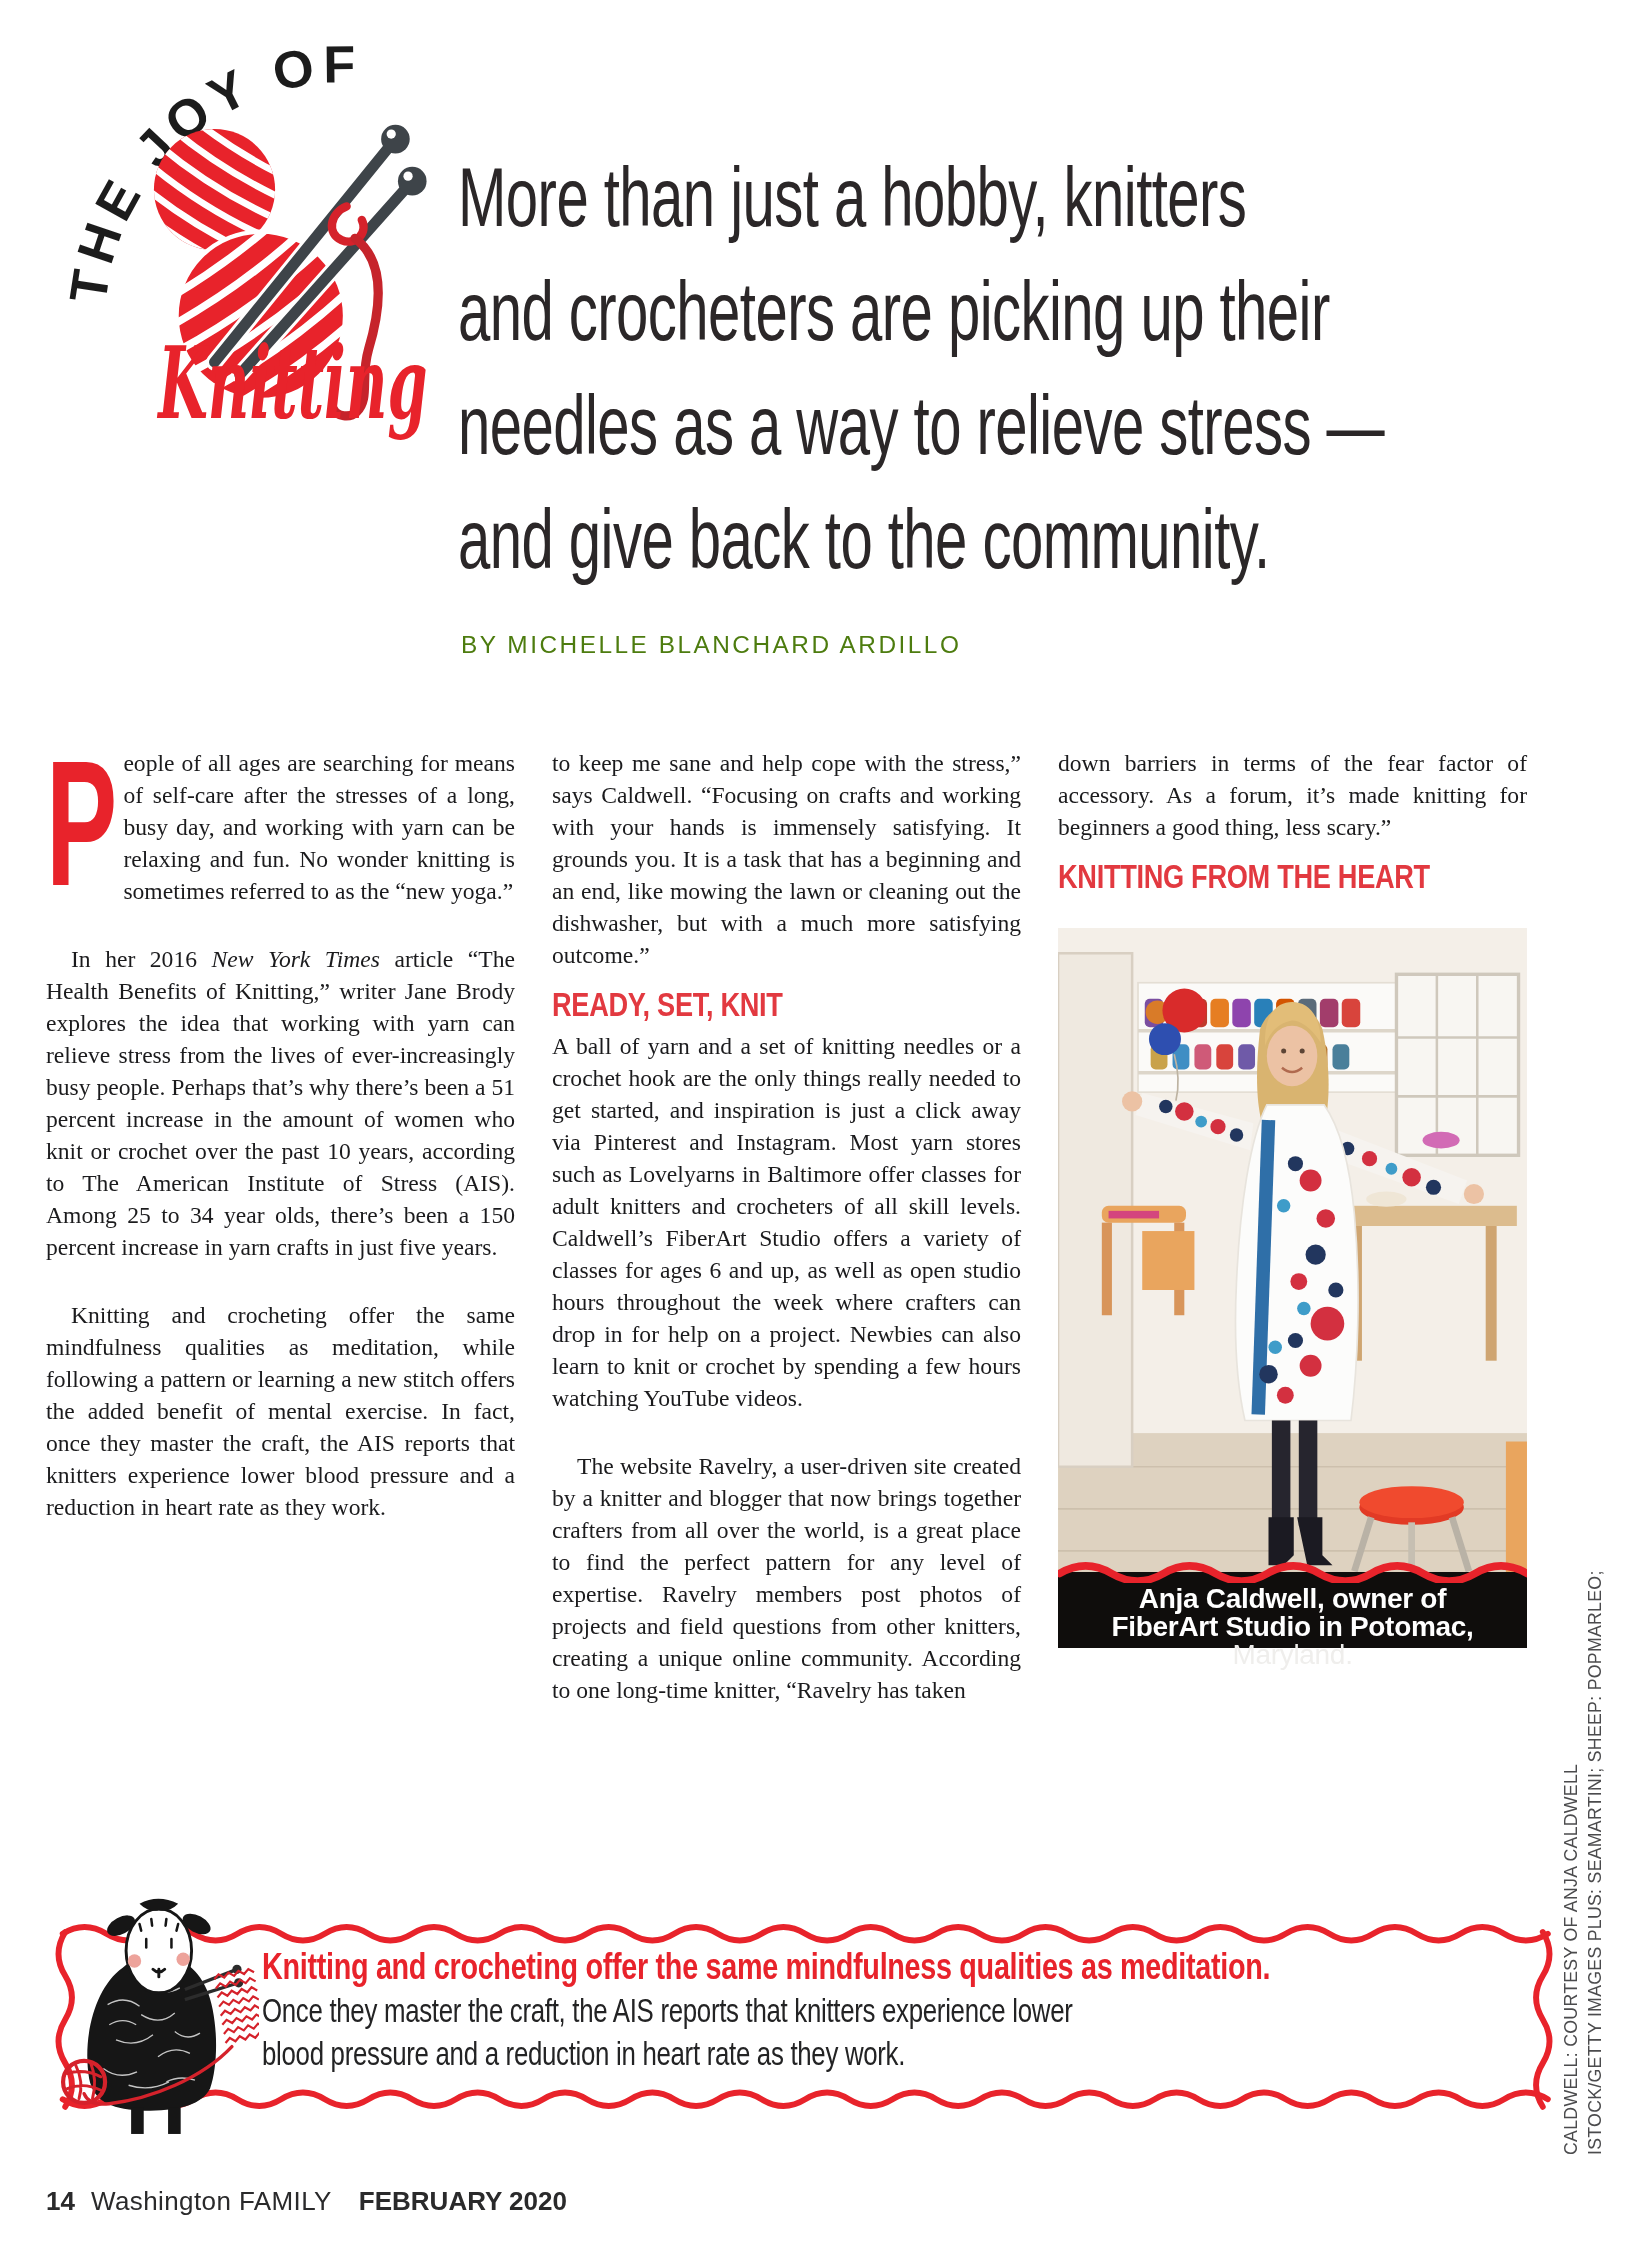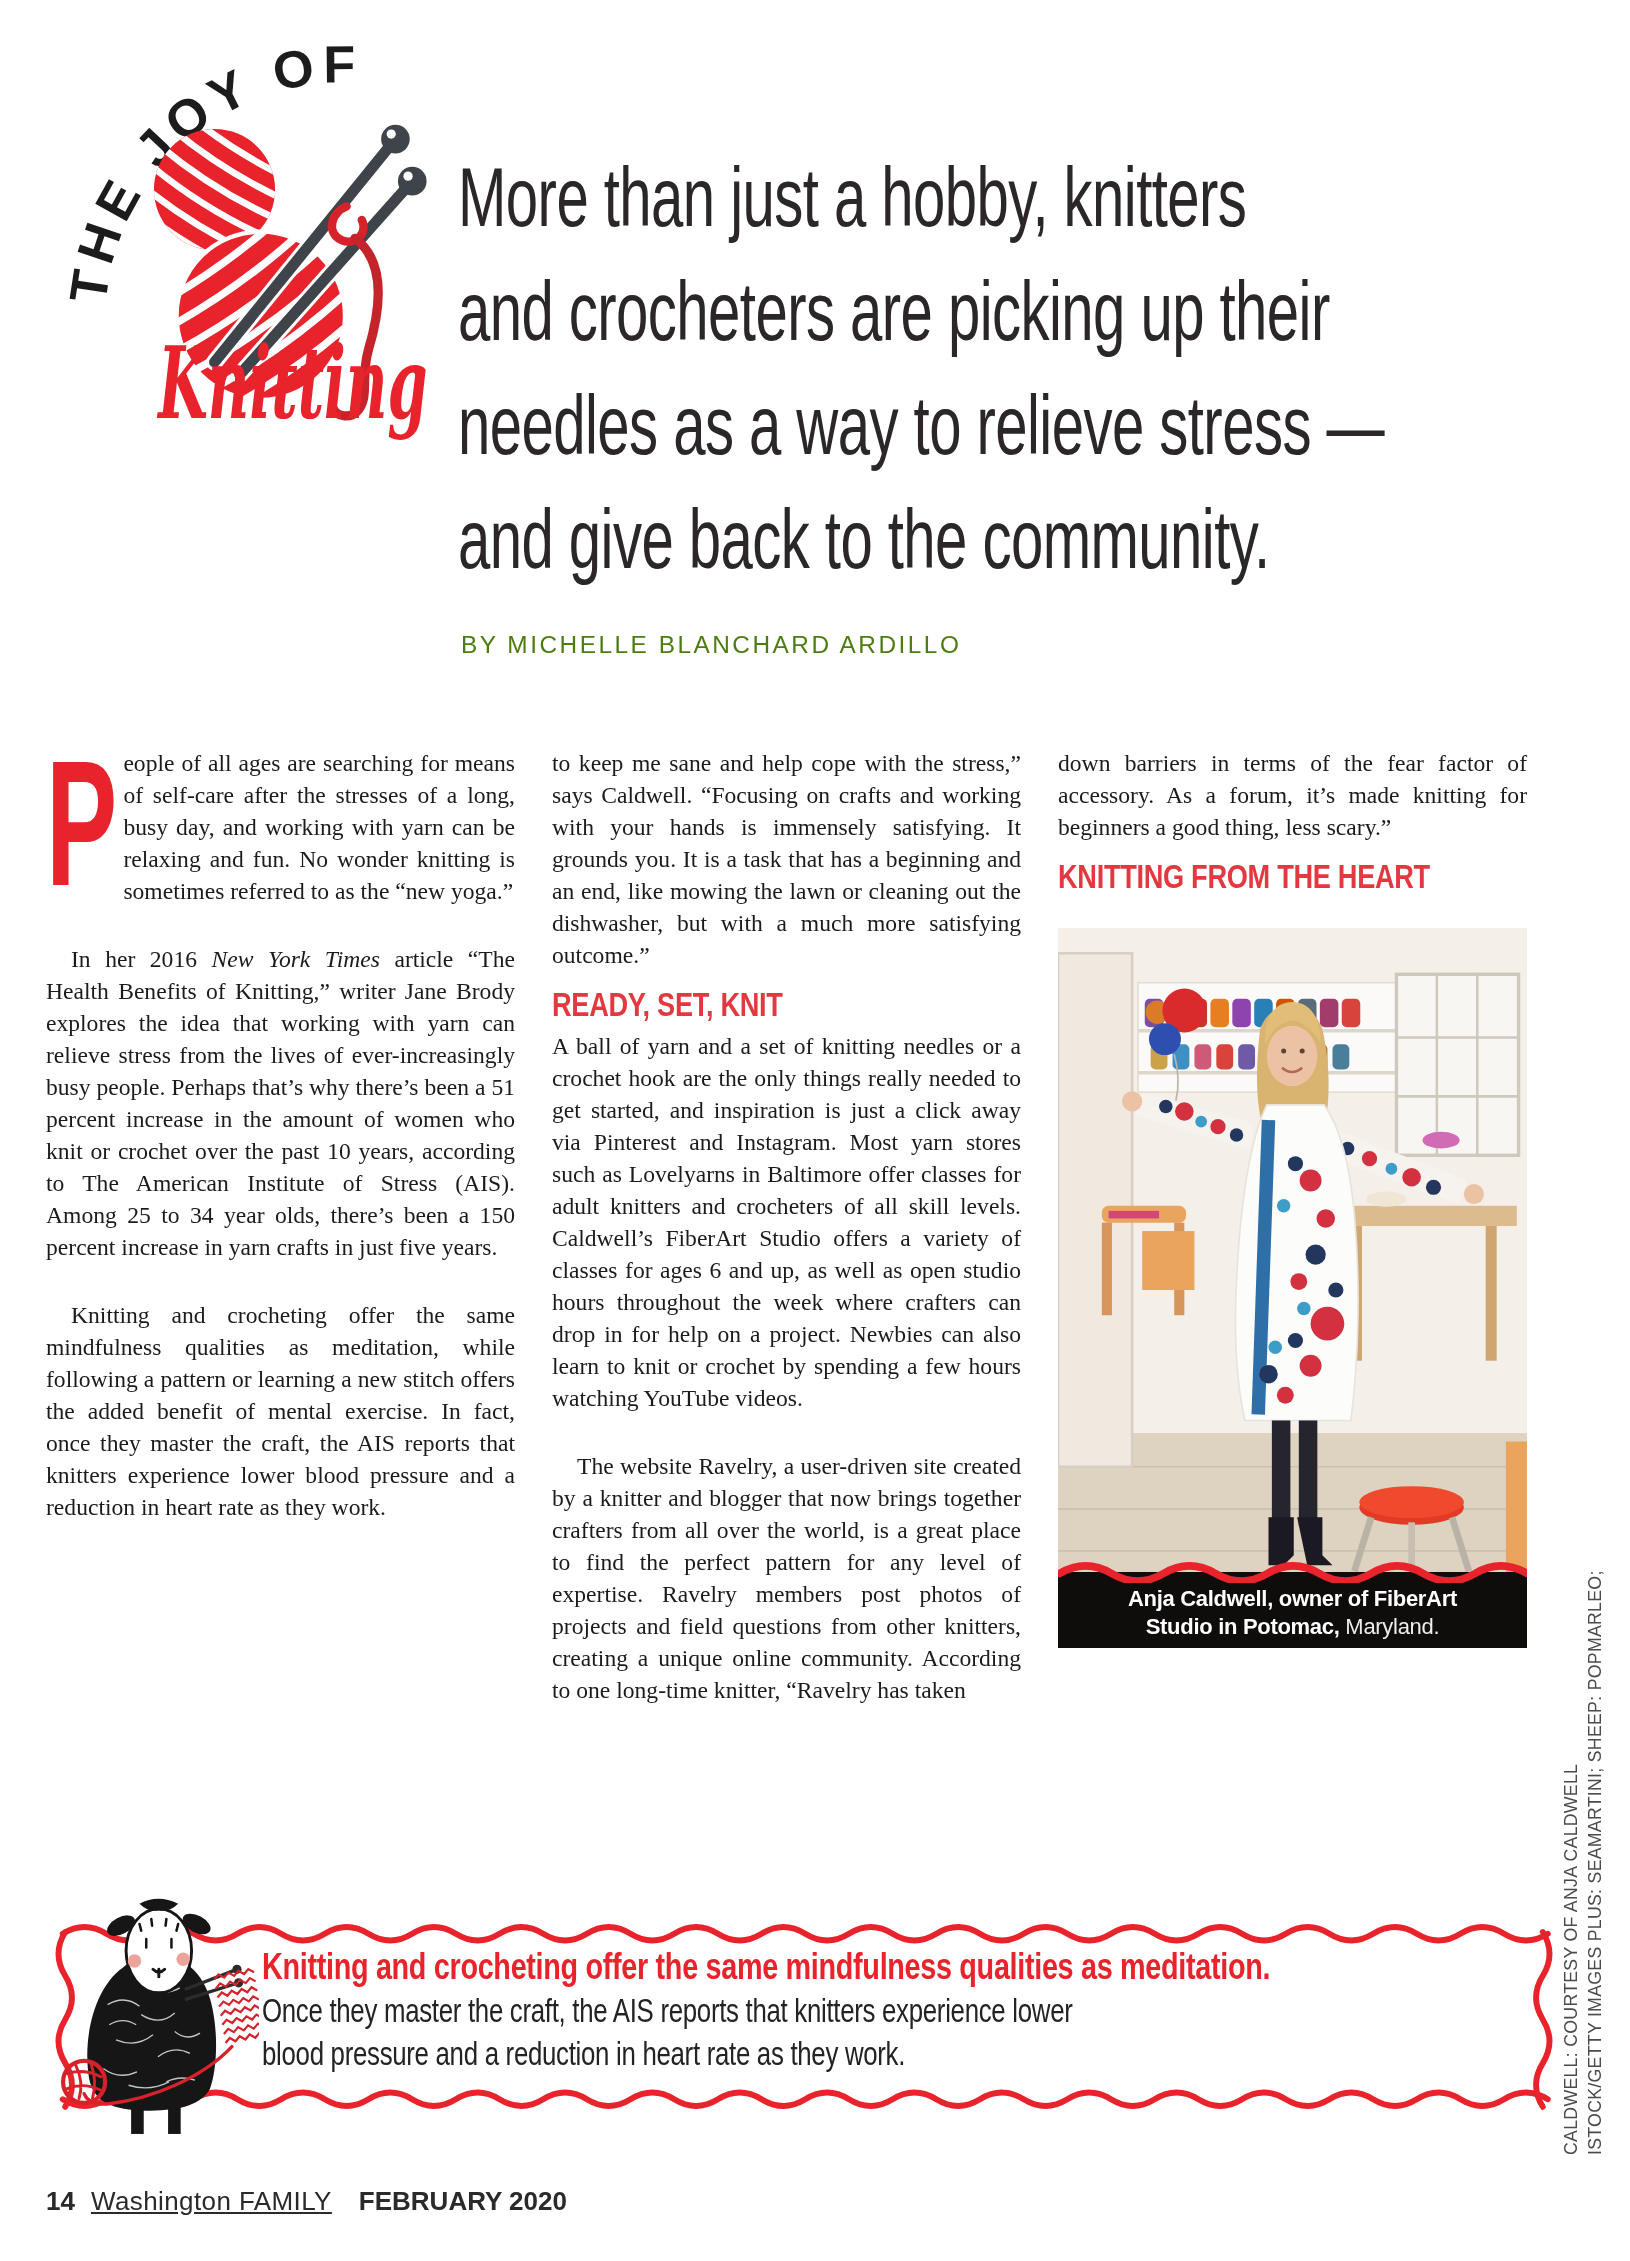--- a/index.html
+++ b/index.html
@@ -31,41 +31,41 @@
            transform:scaleX(.80);transform-origin:left center;white-space:nowrap;
            margin:13.5px 0 6.7px 0;}
 
   
   .photo-block{margin-top:32px;width:469px;}
   .photo-art{display:block;width:469px;height:644px;}
   .caption-band{position:relative;background:#0f0d0c;height:76px;width:469px;}
   .caption-wave{position:absolute;left:0;top:-11.8px;width:469px;height:23.6px;}
   .caption-text{padding-top:13.5px;margin:0 auto;width:387px;text-align:center;
                 font-family:"Liberation Sans","DejaVu Sans",sans-serif;color:#ffffff;
-                font-size:22px;line-height:28px;letter-spacing:-0.3px;}
+                font-size:28px;line-height:28px;letter-spacing:-0.3px;}
   .cap-b{font-weight:700;}
   .cap-l{font-weight:400;color:#efeeec;}
 
   
   .callout{position:absolute;left:53px;top:1922px;width:1502px;height:189px;}
   .callout svg.border{position:absolute;left:0;top:0;}
   .callout-text{position:absolute;left:209px;top:22px;}
   .callout-red{font-family:"Liberation Sans","DejaVu Sans",sans-serif;font-weight:700;
                font-size:36px;line-height:45px;color:#e8232b;transform:scaleX(.80);
                transform-origin:left center;white-space:nowrap;letter-spacing:-0.4px;}
   .callout-black{font-family:"Liberation Sans","DejaVu Sans",sans-serif;font-weight:400;
                font-size:34px;line-height:43px;color:#232324;transform:scaleX(.76);
                transform-origin:left center;white-space:nowrap;letter-spacing:-0.4px;}
   .sheep{position:absolute;left:57px;top:1887px;width:202px;height:252px;}
 
   
   .footer{position:absolute;left:46px;top:2186px;display:flex;align-items:baseline;
           font-family:"Liberation Sans","DejaVu Sans",sans-serif;font-size:26px;color:#2a2a2b;}
   .footer .pg{font-weight:700;margin-right:16px;}
-  .footer .mag{font-weight:400;letter-spacing:0.4px;margin-right:27px;text-decoration:underline;}
+  .footer .mag{font-weight:400;letter-spacing:0.4px;margin-right:27px;}
   .footer .issue{font-weight:700;text-align:right;}
 
   
   .credits{position:absolute;left:1560px;top:2155px;width:439px;
            transform:rotate(-90deg);transform-origin:0 0;
            font-family:"Liberation Sans",sans-serif;font-size:17.7px;line-height:23.6px;
            color:#4b4b4d;letter-spacing:0.3px;white-space:nowrap;}
 </style>
 </head>
 <body>

